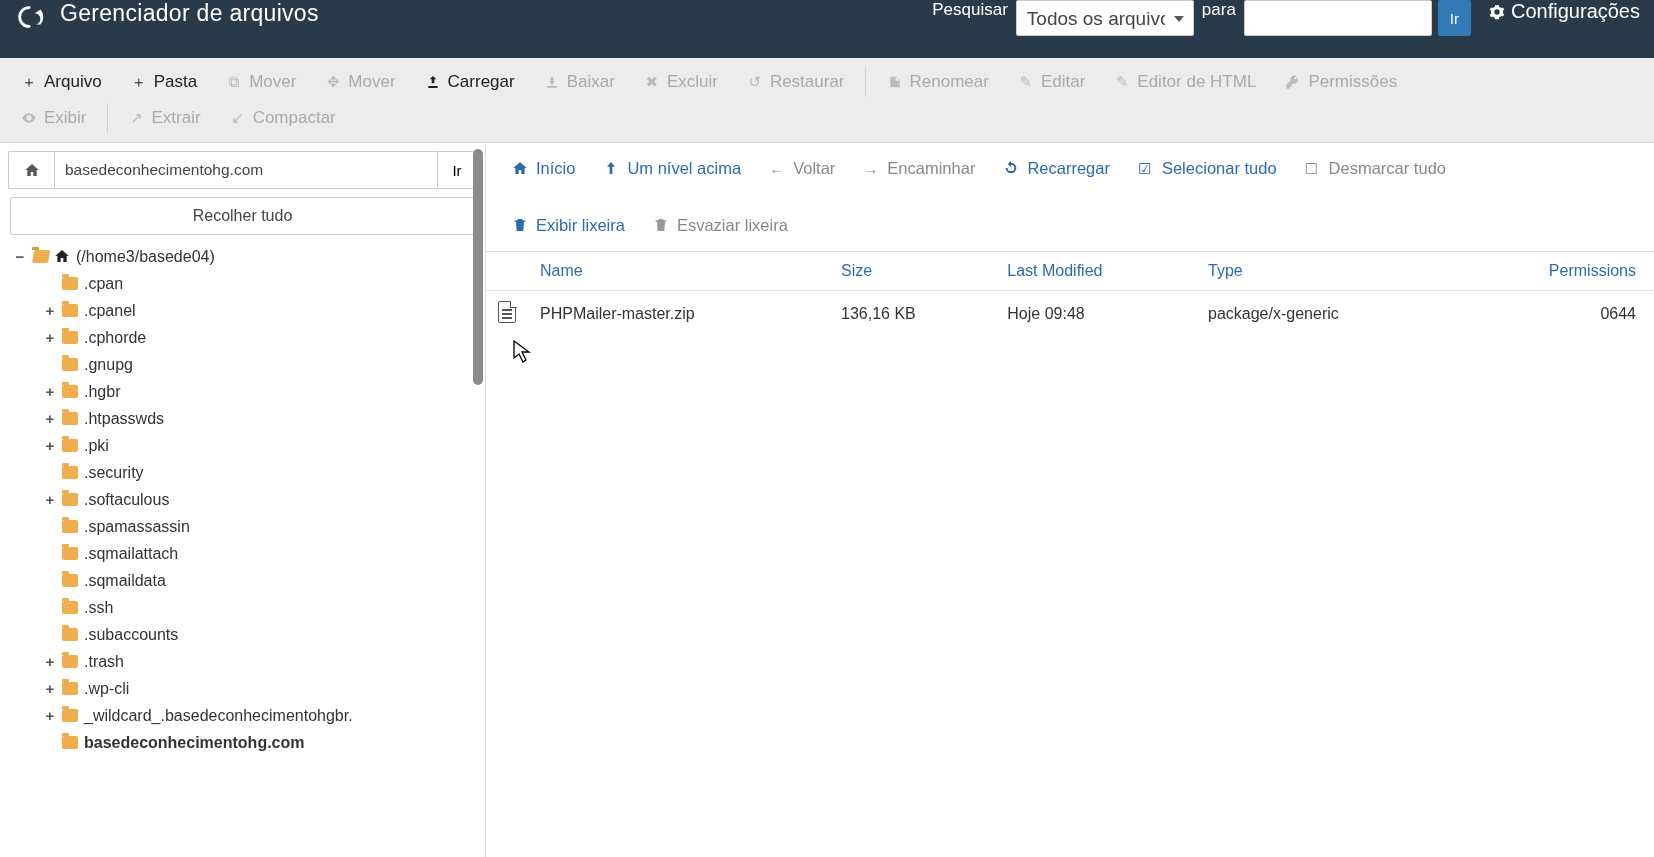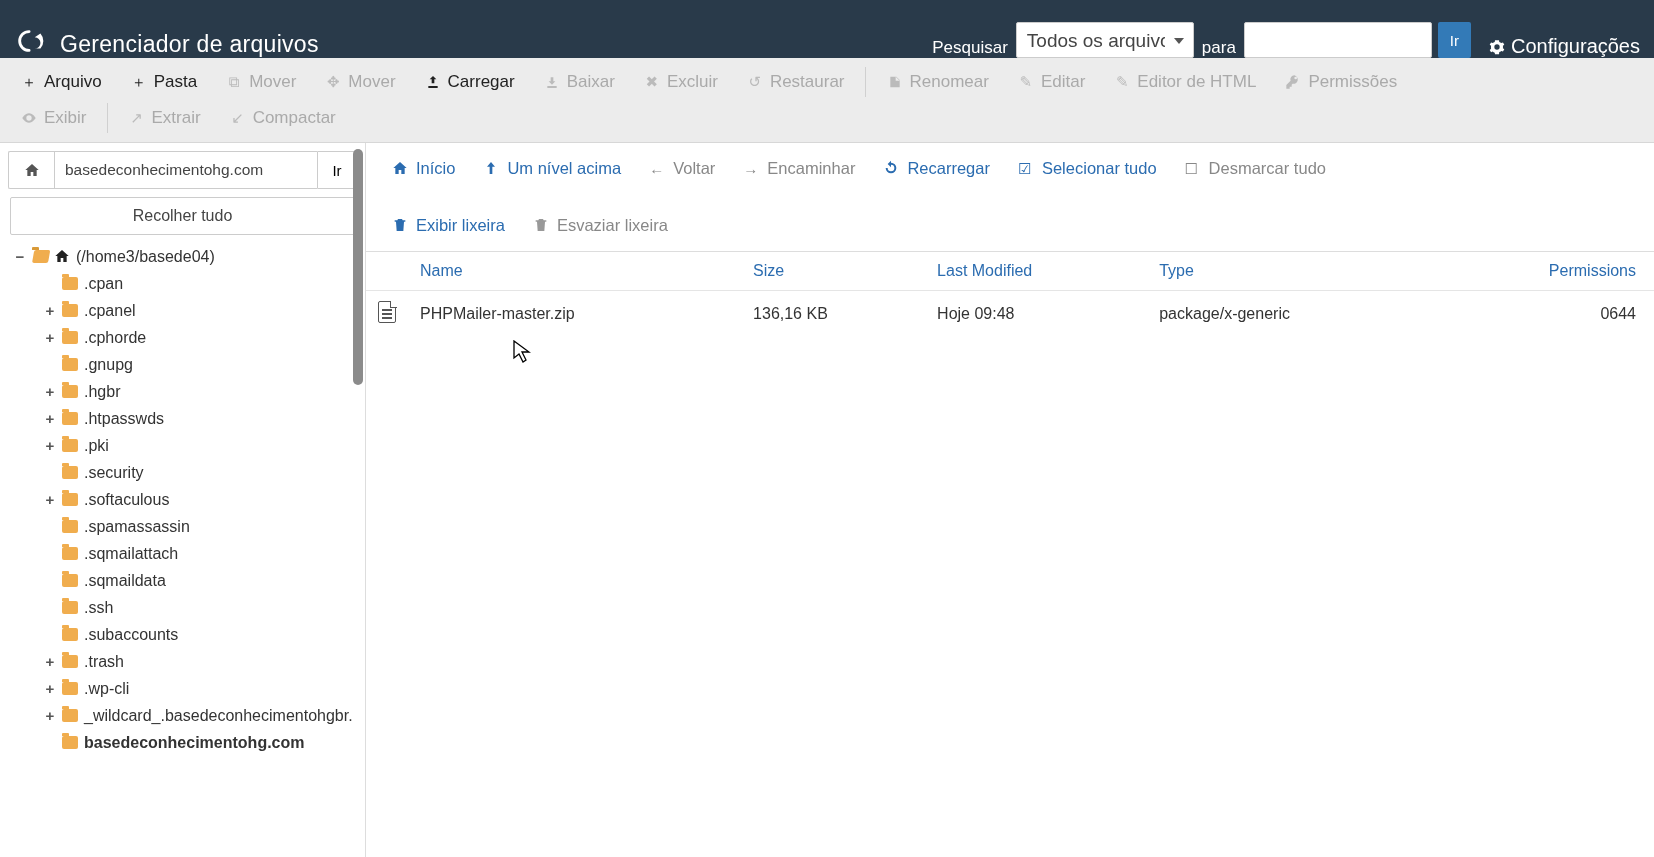--- a/index.html
+++ b/index.html
@@ -1,20 +1,20 @@
 <!DOCTYPE html>
 <html><head>
 <meta charset="utf-8">
 <style>
   * { box-sizing: border-box; }
   html, body { margin:0; padding:0; height:100%; font-family: "Helvetica Neue", Arial, sans-serif; font-size:15px; color:#333; }
   body { background:#fff; overflow:hidden; }
 
   
-  .topbar { background:#293a4a; height:58px; display:flex; align-items:flex-end; color:#fff; padding:0 14px; }
+  .topbar { background:#293a4a; height:58px; display:flex; align-items:flex-start; color:#fff; padding:0 14px; }
   .logo { width:34px; height:34px; display:flex; align-items:center; justify-content:center; margin-right:12px; }
   .logo svg { width:34px; height:34px; }
   .topbar-title { font-size:23px; font-weight:300; letter-spacing:0.3px; flex:0 0 auto; }
   .topbar-spacer { flex:1; }
   .search-label { font-size:17px; margin-right:8px; color:#fff; }
   .search-select { height:36px; border:1px solid #ccc; border-radius:2px; background:#fff; color:#444; font-size:19px; padding:0 28px 0 10px; width:178px; appearance:none; -webkit-appearance:none; position:relative; }
   .select-wrap { position:relative; margin-right:8px; }
   .select-wrap::after { content:""; position:absolute; right:10px; top:50%; margin-top:-2px; border-left:5px solid transparent; border-right:5px solid transparent; border-top:6px solid #555; pointer-events:none; }
   .search-input { height:36px; width:188px; border:1px solid #ccc; border-radius:2px; padding:0 8px; background:#fff; margin-right:6px; font-size:15px; }
   .go-btn { height:36px; background:#337ab7; color:#fff; border:none; border-radius:2px; padding:0 12px; font-size:15px; cursor:pointer; }
@@ -27,21 +27,21 @@
   .tool { display:inline-flex; align-items:center; padding:8px 14px; font-size:17px; color:#555; cursor:pointer; user-select:none; }
   .tool .ico { width:18px; text-align:center; margin-right:6px; font-size:15px; }
   .tool.enabled { color:#222; }
   .tool.enabled .ico { color:#222; }
   .tool.disabled { color:#aaa; cursor:default; }
   .tool.disabled .ico { color:#bbb; }
   .tool-sep { width:1px; height:30px; background:#d0d0d0; margin:0 6px; }
 
   
   .body { position:absolute; top:143px; bottom:0; left:0; right:0; display:flex; }
-  .sidebar { width:366px; position:relative; display:flex; flex-direction:column; border-right:1px solid #ddd; }
+  .sidebar { width:486px; position:relative; display:flex; flex-direction:column; border-right:1px solid #ddd; }
   .side-scroll { position:absolute; right:0; top:0; width:14px; height:100%; background:transparent; }
   .side-scroll .thumb { position:absolute; right:2px; top:6px; width:10px; height:236px; background:#8b8b8b; border-radius:5px; }
 
   .path-row { display:flex; padding:8px; gap:0; }
   .home-btn { width:46px; height:38px; border:1px solid #ccc; border-right:none; border-radius:2px 0 0 2px; background:#fff; display:flex; align-items:center; justify-content:center; font-size:16px; color:#555; cursor:pointer; }
   .path-input { flex:1; height:38px; border:1px solid #ccc; border-right:none; padding:0 10px; font-size:15.5px; color:#444; }
   .path-go { width:40px; height:38px; border:1px solid #ccc; border-radius:0 2px 2px 0; background:#fff; font-size:15px; cursor:pointer; }
 
   .collapse-btn { margin:0 10px 4px 10px; height:38px; border:1px solid #ccc; border-radius:2px; background:#fff; display:flex; align-items:center; justify-content:center; font-size:16px; color:#444; cursor:pointer; }
 

